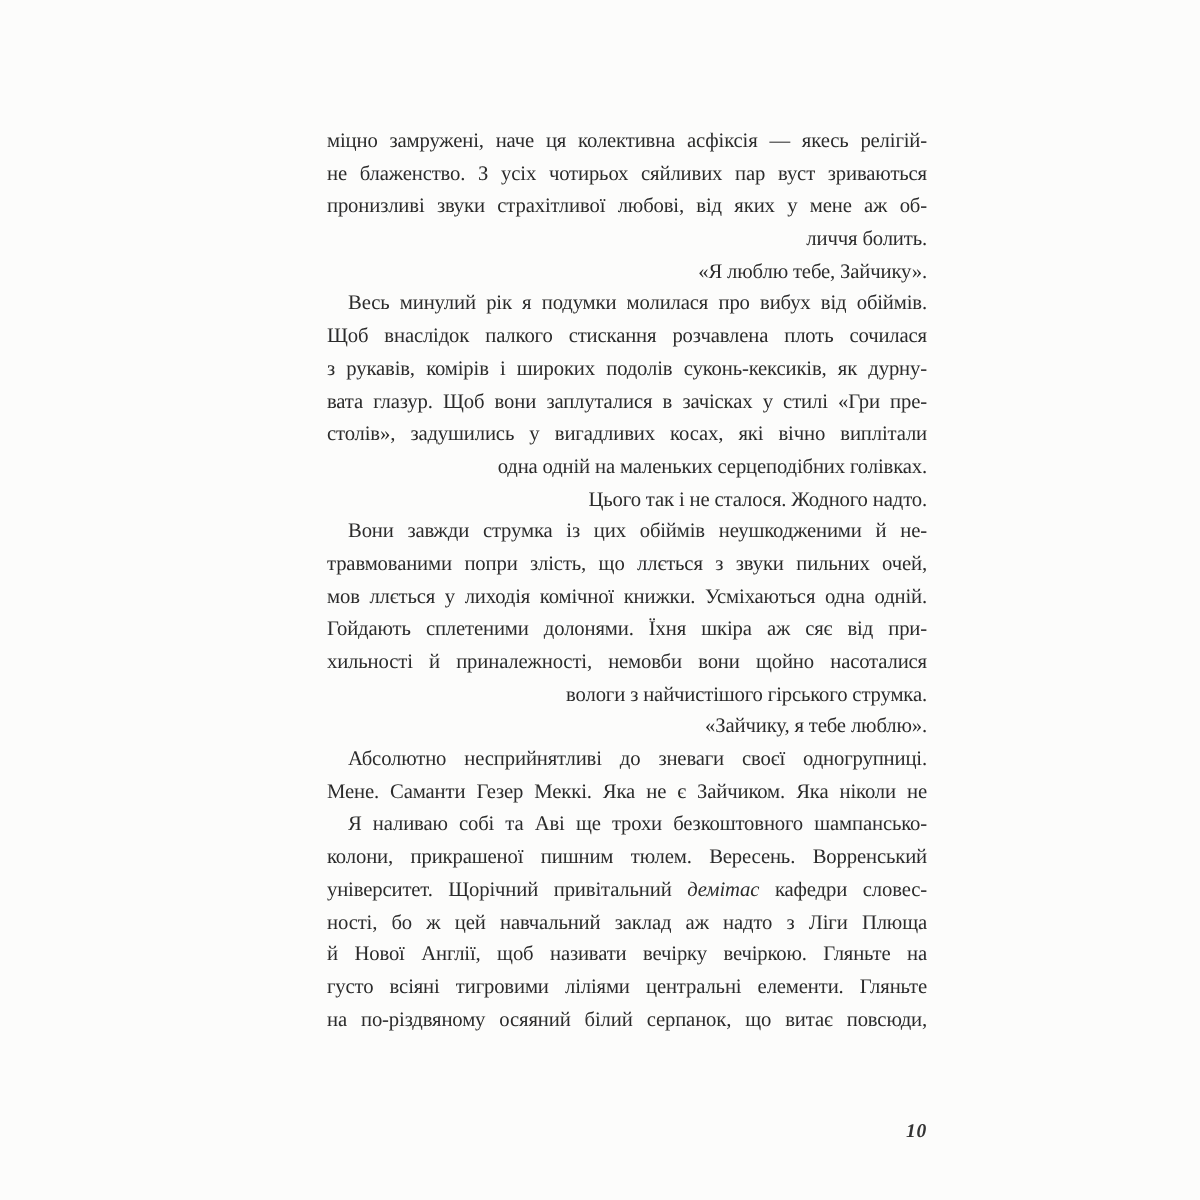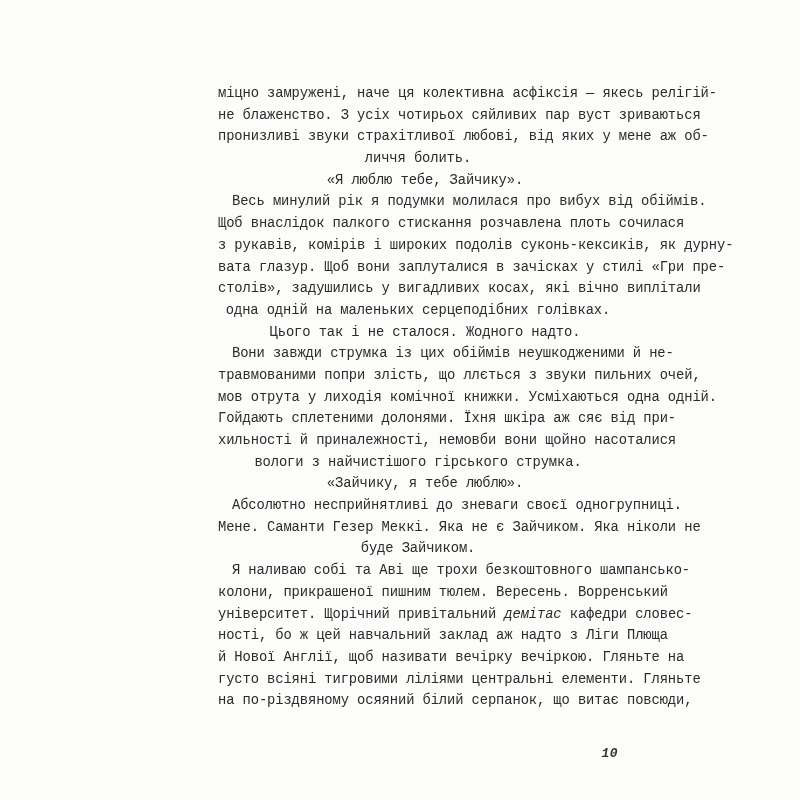--- a/index.html
+++ b/index.html
@@ -7,37 +7,37 @@
     padding: 0;
     width: 800px;
     height: 800px;
     background: var(--bg, #fcfcfb);
     overflow: hidden;
   }
   .page {
     position: relative;
     width: 800px;
     height: 800px;
-    font-family: Liberation Mono, monospace;
+    font-family: Liberation Serif, serif;
     color: var(--txt, #2b2b2b);
   }
   .text-block {
     position: absolute;
     left: 218px;
     top: 83px;
     width: 400px;
   }
   .line {
     height: 21.7px;
     line-height: 21.7px;
     font-size: 13.8px;
     letter-spacing: -0.1px;
     white-space: nowrap;
     overflow: visible;
-    text-align: center;
+    text-align: right;
   }
   .line.j {
     text-align: justify;
     text-align-last: justify;
   }
   .line.ind {
     padding-left: 14px;
   }
   .line .it {
     font-style: italic;
@@ -67,28 +67,27 @@
       <div class="line ind">«Я люблю тебе, Зайчику».</div>
       <div class="line j ind">Весь минулий рік я подумки молилася про вибух від обіймів.</div>
       <div class="line j">Щоб внаслідок палкого стискання розчавлена плоть сочилася</div>
       <div class="line j">з рукавів, комірів і широких подолів суконь-кексиків, як дурну-</div>
       <div class="line j">вата глазур. Щоб вони заплуталися в зачісках у стилі «Гри пре-</div>
       <div class="line j">столів», задушились у вигадливих косах, які вічно виплітали</div>
       <div class="line">одна одній на маленьких серцеподібних голівках.</div>
       <div class="line ind">Цього так і не сталося. Жодного надто.</div>
       <div class="line j ind">Вони завжди струмка із цих обіймів неушкодженими й не-</div>
       <div class="line j">травмованими попри злість, що ллється з звуки пильних очей,</div>
-      <div class="line j">мов отрута у лиходія комічної книжки. Усміхаються одна одній.</div>
+      <div class="line j">мов ллється у лиходія комічної книжки. Усміхаються одна одній.</div>
       <div class="line j">Гойдають сплетеними долонями. Їхня шкіра аж сяє від при-</div>
       <div class="line j">хильності й приналежності, немовби вони щойно насоталися</div>
       <div class="line">вологи з найчистішого гірського струмка.</div>
       <div class="line ind">«Зайчику, я тебе люблю».</div>
       <div class="line j ind">Абсолютно несприйнятливі до зневаги своєї одногрупниці.</div>
       <div class="line j">Мене. Саманти Гезер Меккі. Яка не є Зайчиком. Яка ніколи не</div>
-      <div class="line">буде Зайчиком.</div>
       <div class="line j ind">Я наливаю собі та Аві ще трохи безкоштовного шампансько-</div>
       <div class="line j">колони, прикрашеної пишним тюлем. Вересень. Ворренський</div>
       <div class="line j"><span>університет. Щорічний привітальний </span><span class="it">демітас</span><span> кафедри словес-</span></div>
       <div class="line j">ності, бо ж цей навчальний заклад аж надто з Ліги Плюща</div>
       <div class="line j">й Нової Англії, щоб називати вечірку вечіркою. Гляньте на</div>
       <div class="line j">густо всіяні тигровими ліліями центральні елементи. Гляньте</div>
       <div class="line j">на по-різдвяному осяяний білий серпанок, що витає повсюди,</div>
     </div>
   <div class="page-number">10</div>
 </div>

